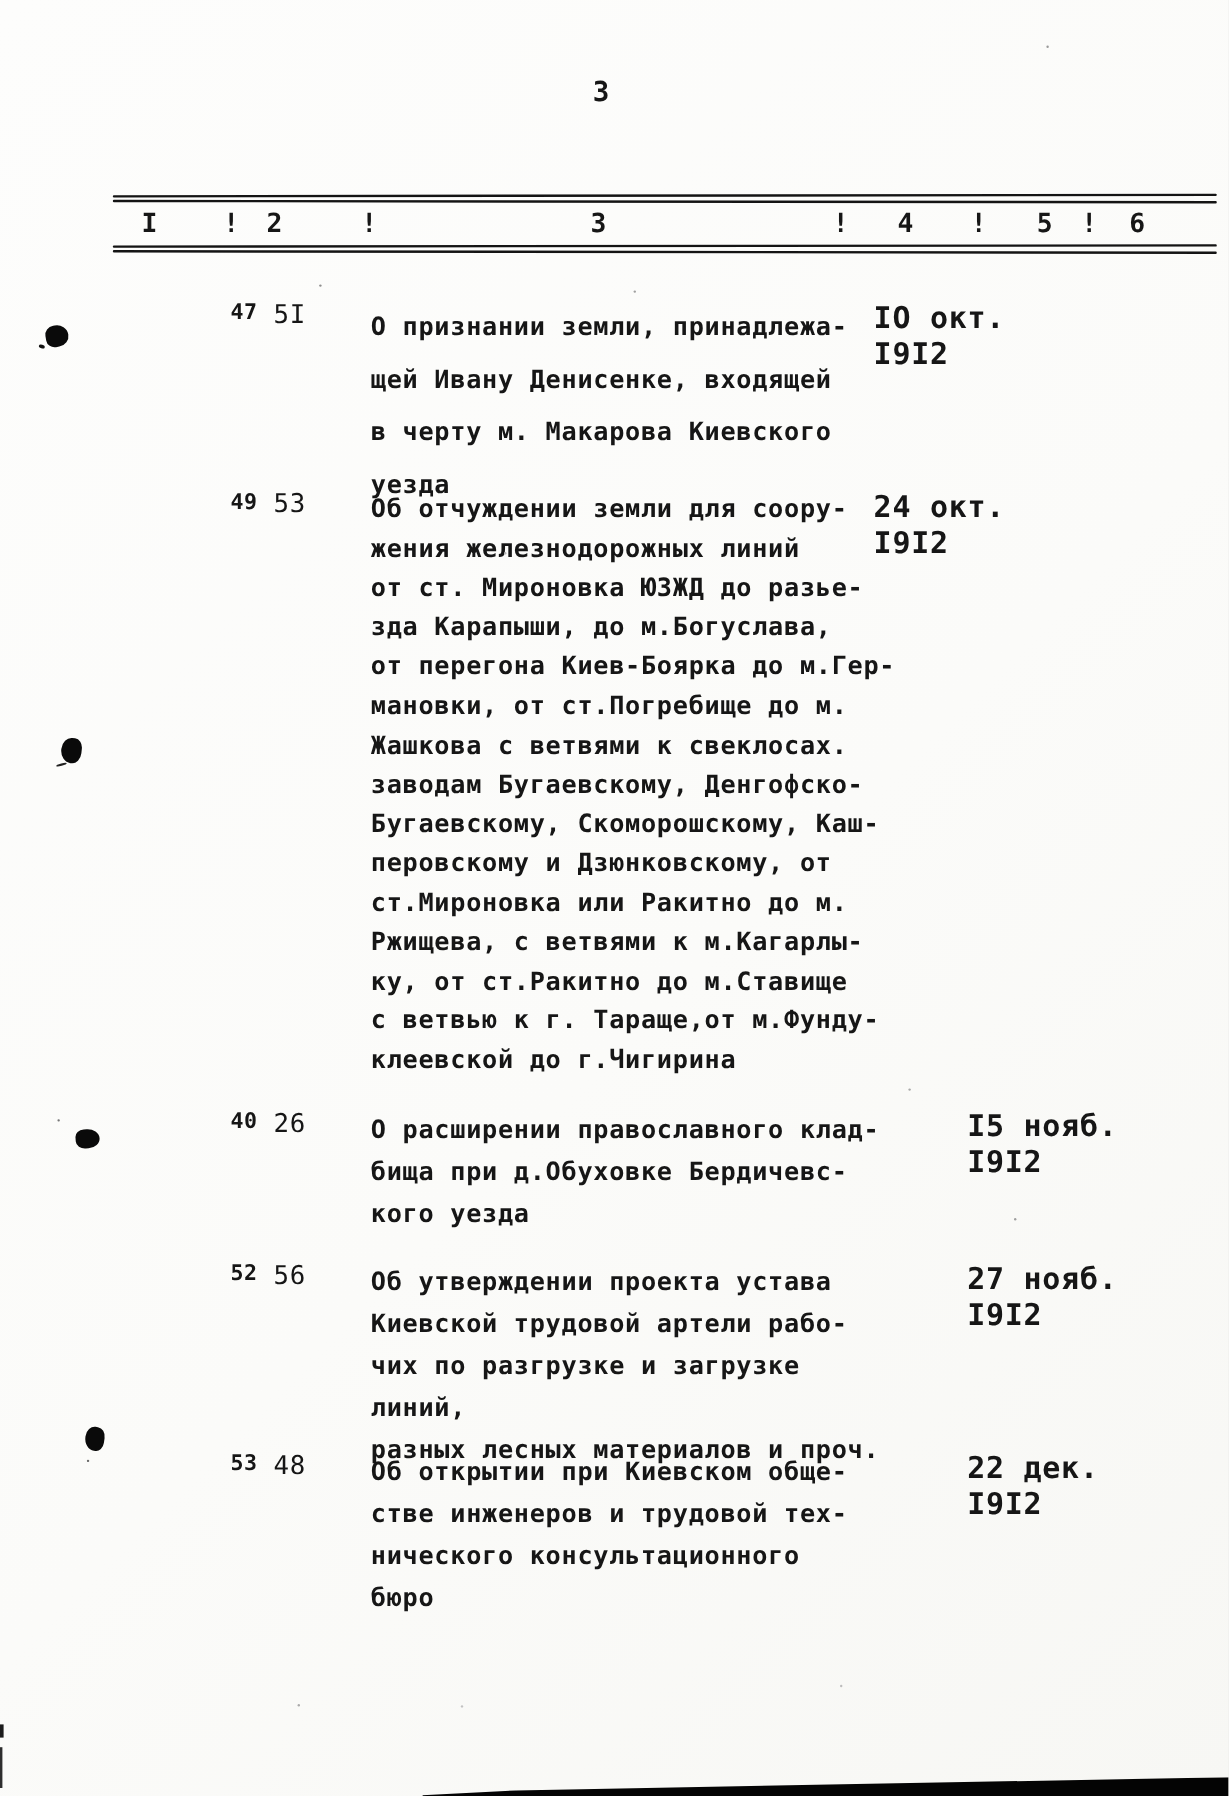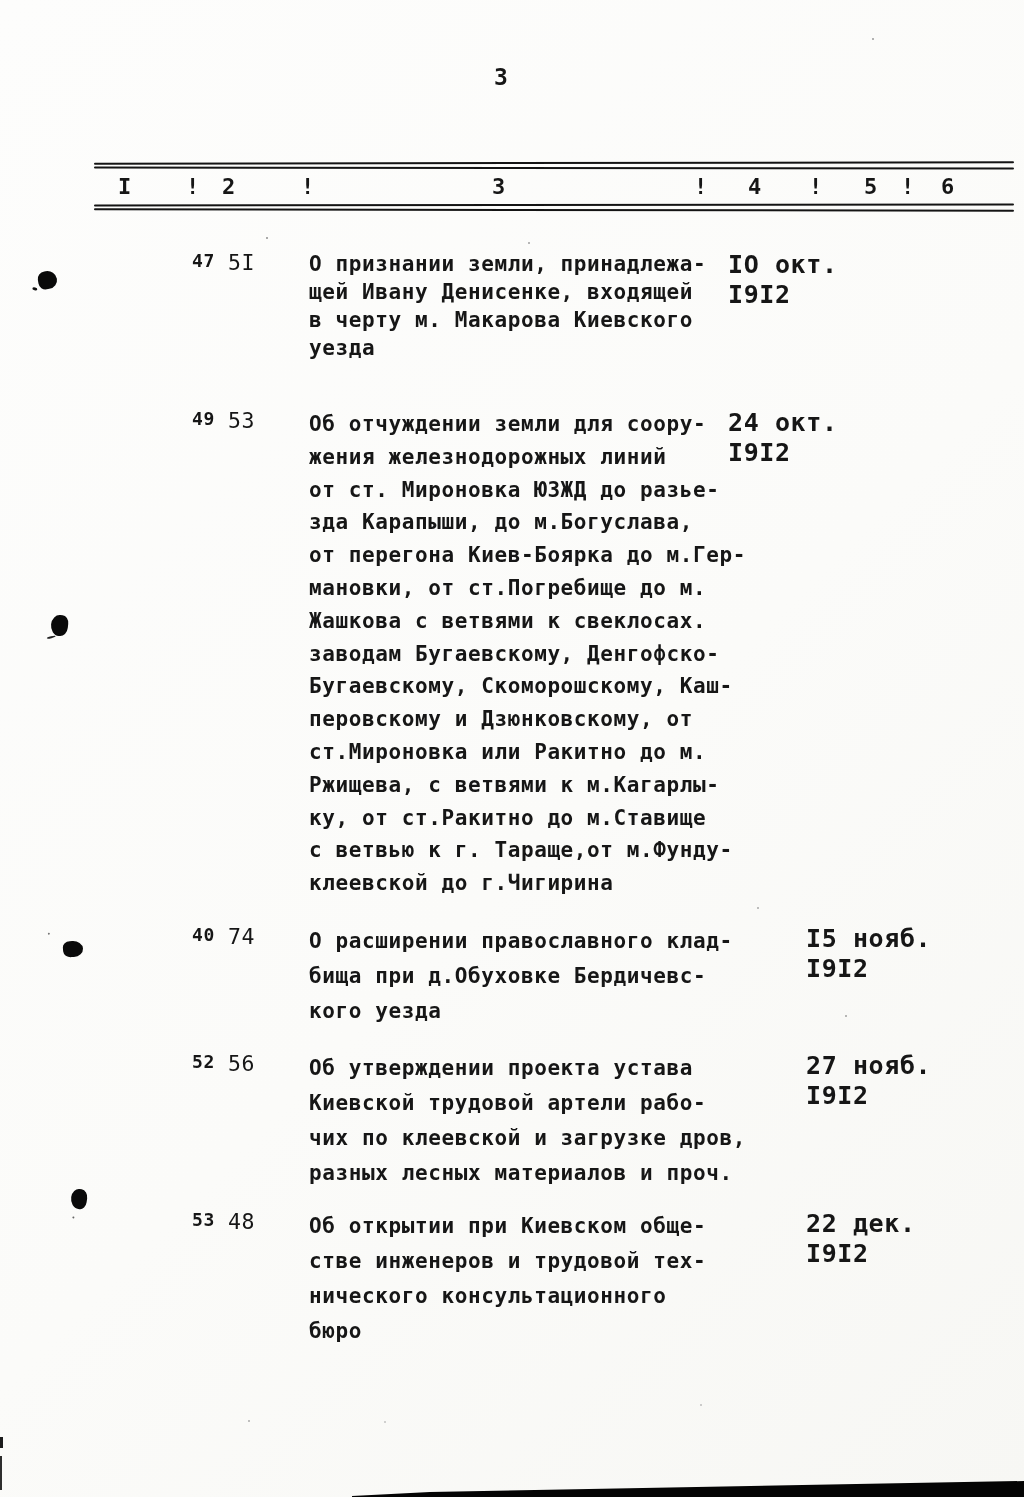--- a/index.html
+++ b/index.html
@@ -47,21 +47,21 @@
   }
   
   .entry { position: absolute; left: 0; width: 1024px; }
   .entry span { position: absolute; display: block; }
   .c1 { left: 156px; width: 60px;  font-size: 18px; font-weight: bold; letter-spacing: 0.6px; margin-left: 36px; }
   .c2 { left: 228px; width: 60px;  font-size: 21.5px; font-weight: normal; letter-spacing: 0.6px; }
   .c3 { left: 309px; width: 445px; font-size: 21px;  font-weight: bold; letter-spacing: 0.6px;
         line-height: 35px; white-space: pre-line; }
   .c4 { left: 728px; width: 140px; font-size: 25px;  font-weight: bold; letter-spacing: 0.6px;
         line-height: 30px; white-space: pre-line; }
-  .r1 .c3 { line-height: 28px; }
+  .r1 .c3 { line-height: 44px; }
   .r2 .c3 { line-height: 32.8px; }
   .r3 .c4, .r4 .c4, .r5 .c4 { left: 761px; margin-left: 45px; }
   .e1 { top: 250px; }
   .e2 { top: 408px; }
   .e3 { top: 924px; }
   .e4 { top: 1051px; }
   .e5 { top: 1209px; }
   
   .blot { position: absolute; background: #0a0a0a; }
   .blot-1 { left: 38px; top: 271px; width: 19px; height: 18px;
@@ -157,34 +157,34 @@
 Ржищева, с ветвями к м.Кагарлы-
 ку, от ст.Ракитно до м.Ставище
 с ветвью к г. Тараще,от м.Фунду-
 клеевской до г.Чигирина</span>
     <span class="c4">24 окт.
 I9I2</span>
   </div>
 
   <div class="entry e3 r3">
     <span class="c1">40</span>
-    <span class="c2">74</span>
+    <span class="c2">26</span>
     <span class="c3">О расширении православного клад-
 бища при д.Обуховке Бердичевс-
 кого уезда</span>
     <span class="c4">I5 нояб.
 I9I2</span>
   </div>
 
   <div class="entry e4 r4">
     <span class="c1">52</span>
     <span class="c2">56</span>
     <span class="c3">Об утверждении проекта устава
 Киевской трудовой артели рабо-
-чих по клеевской и загрузке дров,
+чих по разгрузке и загрузке линий,
 разных лесных материалов и проч.</span>
     <span class="c4">27 нояб.
 I9I2</span>
   </div>
 
   <div class="entry e5 r5">
     <span class="c1">53</span>
     <span class="c2">48</span>
     <span class="c3">Об открытии при Киевском обще-
 стве инженеров и трудовой тех-

